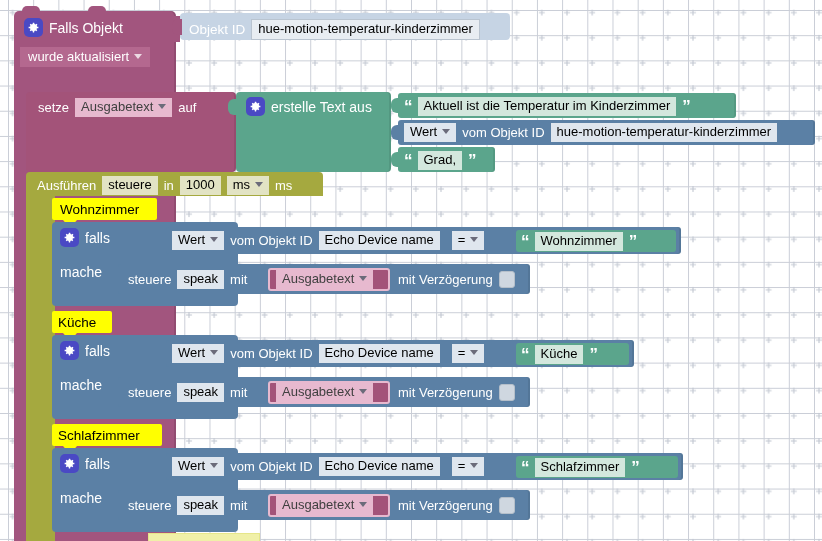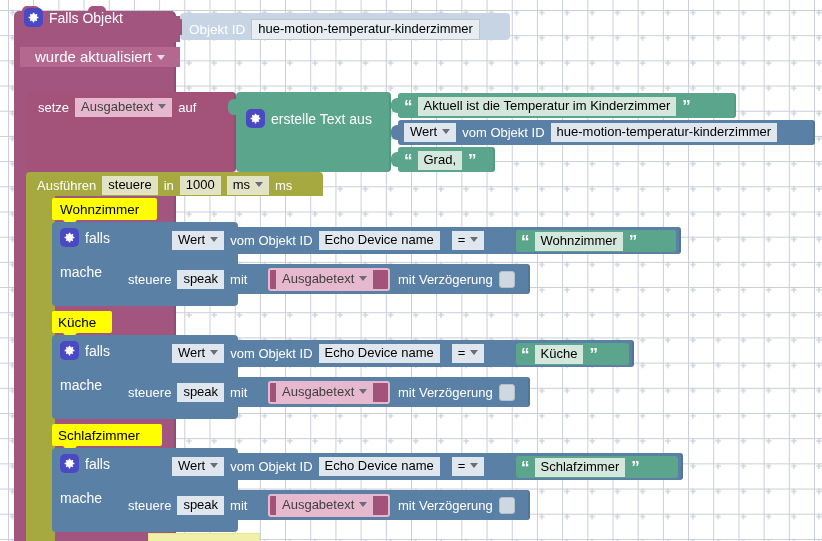--- a/index.html
+++ b/index.html
@@ -94,57 +94,57 @@
       </pattern>
     </defs>
     <rect x="0" y="0" width="822" height="541" fill="url(#gx)"></rect>
   </svg>
 
   <div class="blk c-purple" style="left:14px; top:11px; width:162px; height:530px; border-radius:5px 5px 0 0; box-shadow:inset -2px 0 0 rgba(0,0,0,.10);"></div>
 
   <div class="blk c-purple" style="left:22px; top:6px; width:18px; height:8px; border-radius:5px 5px 0 0;"></div>
   <div class="blk c-purple" style="left:88px; top:6px; width:18px; height:8px; border-radius:5px 5px 0 0;"></div>
 
-  <div class="row" style="left:24px; top:8px;">
+  <div class="row" style="left:24px; top:18px;">
     <span class="gear">
       <svg width="13" height="13" viewBox="0 0 24 24" fill="#ffffff">
         <path d="M12 8a4 4 0 1 0 0 8 4 4 0 0 0 0-8zm0 6.2A2.2 2.2 0 1 1 12 9.8a2.2 2.2 0 0 1 0 4.4z"></path>
         <path d="M21 13.2v-2.4l-2.3-.4a6.9 6.9 0 0 0-.7-1.7l1.3-1.9-1.7-1.7-1.9 1.3a6.9 6.9 0 0 0-1.7-.7L13.2 3h-2.4l-.4 2.7a6.9 6.9 0 0 0-1.7.7L6.8 5.1 5.1 6.8l1.3 1.9a6.9 6.9 0 0 0-.7 1.7L3 10.8v2.4l2.7.4c.17.6.4 1.17.7 1.7l-1.3 1.9 1.7 1.7 1.9-1.3c.53.3 1.1.53 1.7.7l.4 2.7h2.4l.4-2.7c.6-.17 1.17-.4 1.7-.7l1.9 1.3 1.7-1.7-1.3-1.9c.3-.53.53-1.1.7-1.7L21 13.2z"></path>
       </svg>
     </span>
     <span class="wtxt lbl">Falls Objekt</span>
   </div>
 
   <div class="blk c-purple" style="left:168px; top:16px; width:12px; height:26px;"></div>
   <div class="blk c-lightblue" style="left:180px; top:13px; width:330px; height:27px; border-radius:4px;"></div>
   <div class="blk c-purple" style="left:172px; top:19px; width:10px; height:16px; border-radius:6px 0 0 6px;"></div>
   <div class="row" style="left:189px; top:19px;">
     <span style="color:#ffffff; font-size:13.5px;text-align:center;">Objekt ID</span>
     <span class="pill pill-light">hue-motion-temperatur-kinderzimmer</span>
   </div>
 
   <div class="row" style="left:20px; top:47px;">
-    <span class="pill" style="background:#b4688f;color:#fff;font-size:15px;padding:2px 15px;">
+    <span class="pill" style="background:#b4688f;color:#fff;font-size:13px;padding:2px 8px;">
       <span>wurde aktualisiert</span><i class="caret caret-w"></i>
     </span>
   </div>
 
 
   <div class="blk c-pink" style="left:26px; top:92px; width:210px; height:80px; border-radius:4px; box-shadow:inset -2px 0 0 rgba(0,0,0,.08);"></div>
   <div class="row" style="left:38px; top:98px;">
     <span class="wtxt-sm lbl">setze</span>
     <span class="pill pill-rose">
       <span>Ausgabetext</span><i class="caret"></i>
     </span>
     <span class="wtxt-sm lbl">auf</span>
   </div>
   <div class="blk c-green" style="left:228px; top:99px; width:12px; height:16px; border-radius:6px 0 0 6px;"></div>
 
   <div class="blk c-green" style="left:236px; top:92px; width:155px; height:80px; border-radius:4px; box-shadow:inset -2px 0 0 rgba(0,0,0,.08);"></div>
-  <div class="row" style="left:246px; top:97px;margin-top:12px;">
+  <div class="row" style="left:246px; top:97px;">
     <span class="gear">
       <svg width="13" height="13" viewBox="0 0 24 24" fill="#ffffff">
         <path d="M12 8a4 4 0 1 0 0 8 4 4 0 0 0 0-8zm0 6.2A2.2 2.2 0 1 1 12 9.8a2.2 2.2 0 0 1 0 4.4z"></path>
         <path d="M21 13.2v-2.4l-2.3-.4a6.9 6.9 0 0 0-.7-1.7l1.3-1.9-1.7-1.7-1.9 1.3a6.9 6.9 0 0 0-1.7-.7L13.2 3h-2.4l-.4 2.7a6.9 6.9 0 0 0-1.7.7L6.8 5.1 5.1 6.8l1.3 1.9a6.9 6.9 0 0 0-.7 1.7L3 10.8v2.4l2.7.4c.17.6.4 1.17.7 1.7l-1.3 1.9 1.7 1.7 1.9-1.3c.53.3 1.1.53 1.7.7l.4 2.7h2.4l.4-2.7c.6-.17 1.17-.4 1.7-.7l1.9 1.3 1.7-1.7-1.3-1.9c.3-.53.53-1.1.7-1.7L21 13.2z"></path>
       </svg>
     </span>
     <span class="wtxt lbl">erstelle Text aus</span>
   </div>
 
   <div class="blk c-green" style="left:398px; top:93px; width:338px; height:25px; border-radius:3px; box-shadow:inset -2px 0 0 rgba(0,0,0,.07);"></div>

